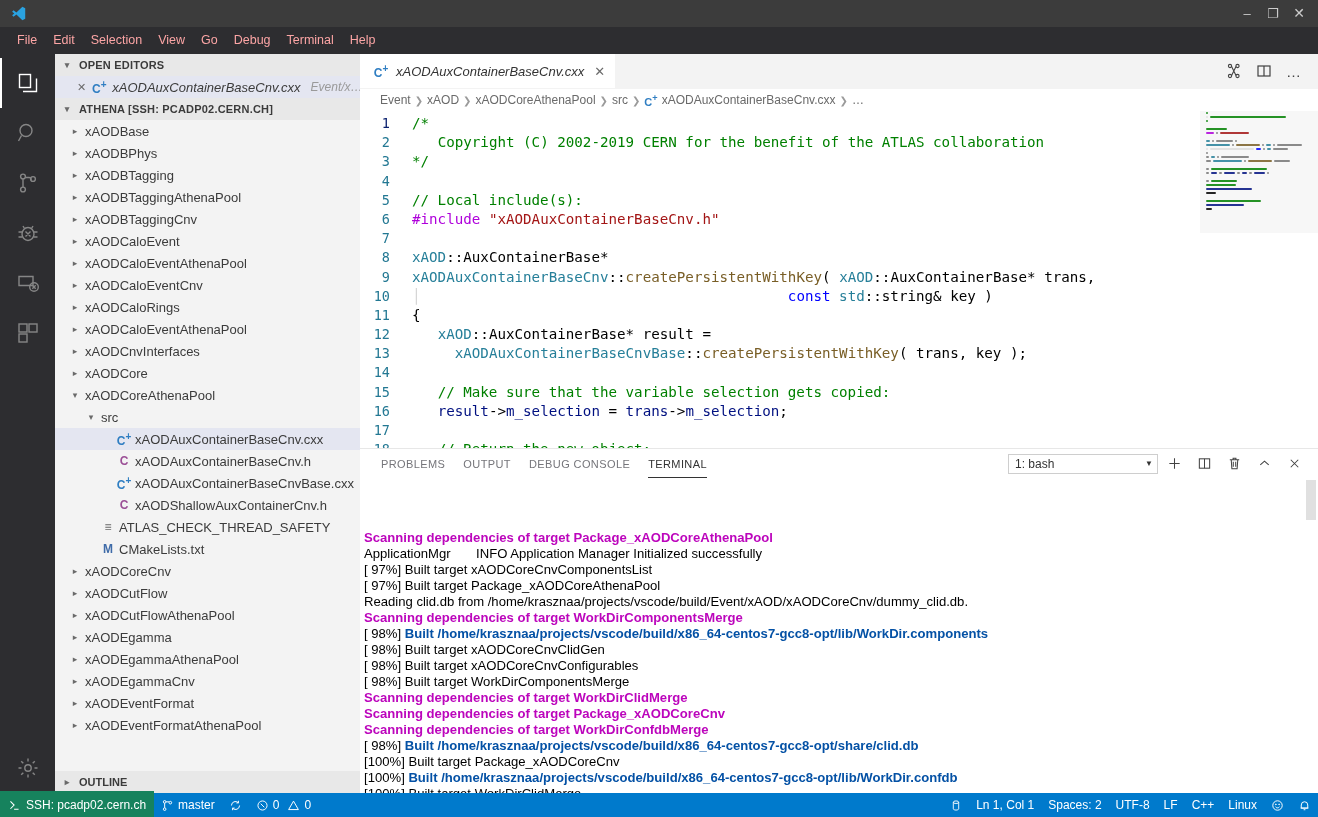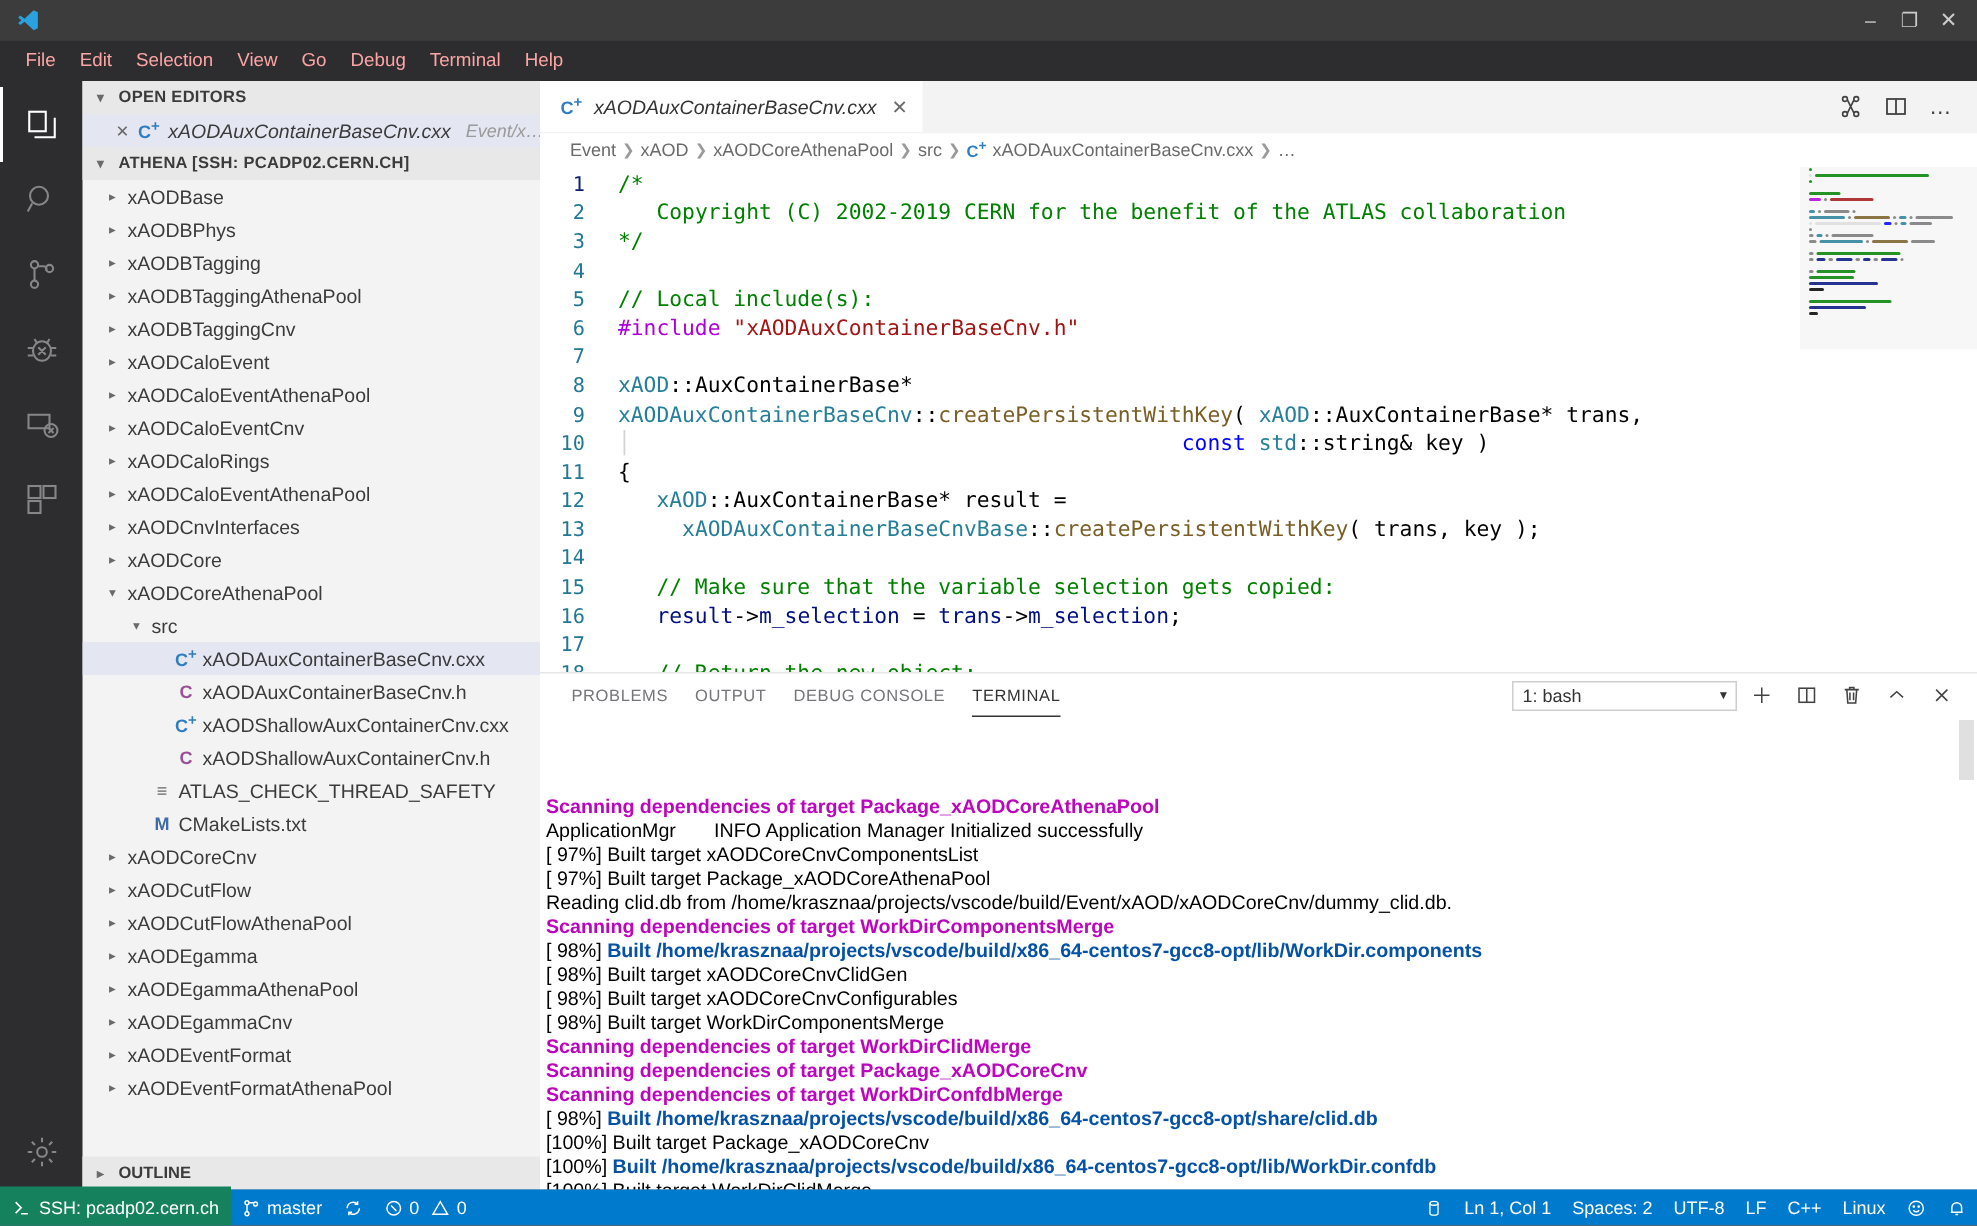--- a/index.html
+++ b/index.html
@@ -371,21 +371,21 @@
             <span class="tree-label">xAODAuxContainerBaseCnv.cxx</span>
           </div>
           <div class="tree-row">
             <span class="tw" style="margin-left: 44px;"></span>
             <span class="ficon h">C</span>
             <span class="tree-label">xAODAuxContainerBaseCnv.h</span>
           </div>
           <div class="tree-row">
             <span class="tw" style="margin-left: 44px;"></span>
             <span class="ficon cpp">C<sup>+</sup></span>
-            <span class="tree-label">xAODShallowAuxContainerCnv.cxx</span>
+            <span class="tree-label">xAODAuxContainerBaseCnvBase.cxx</span>
           </div>
           <div class="tree-row">
             <span class="tw" style="margin-left: 44px;"></span>
             <span class="ficon h">C</span>
             <span class="tree-label">xAODShallowAuxContainerCnv.h</span>
           </div>
           <div class="tree-row">
             <span class="tw" style="margin-left: 28px;"></span>
             <span class="ficon txt">≡</span>
             <span class="tree-label">ATLAS_CHECK_THREAD_SAFETY</span>

